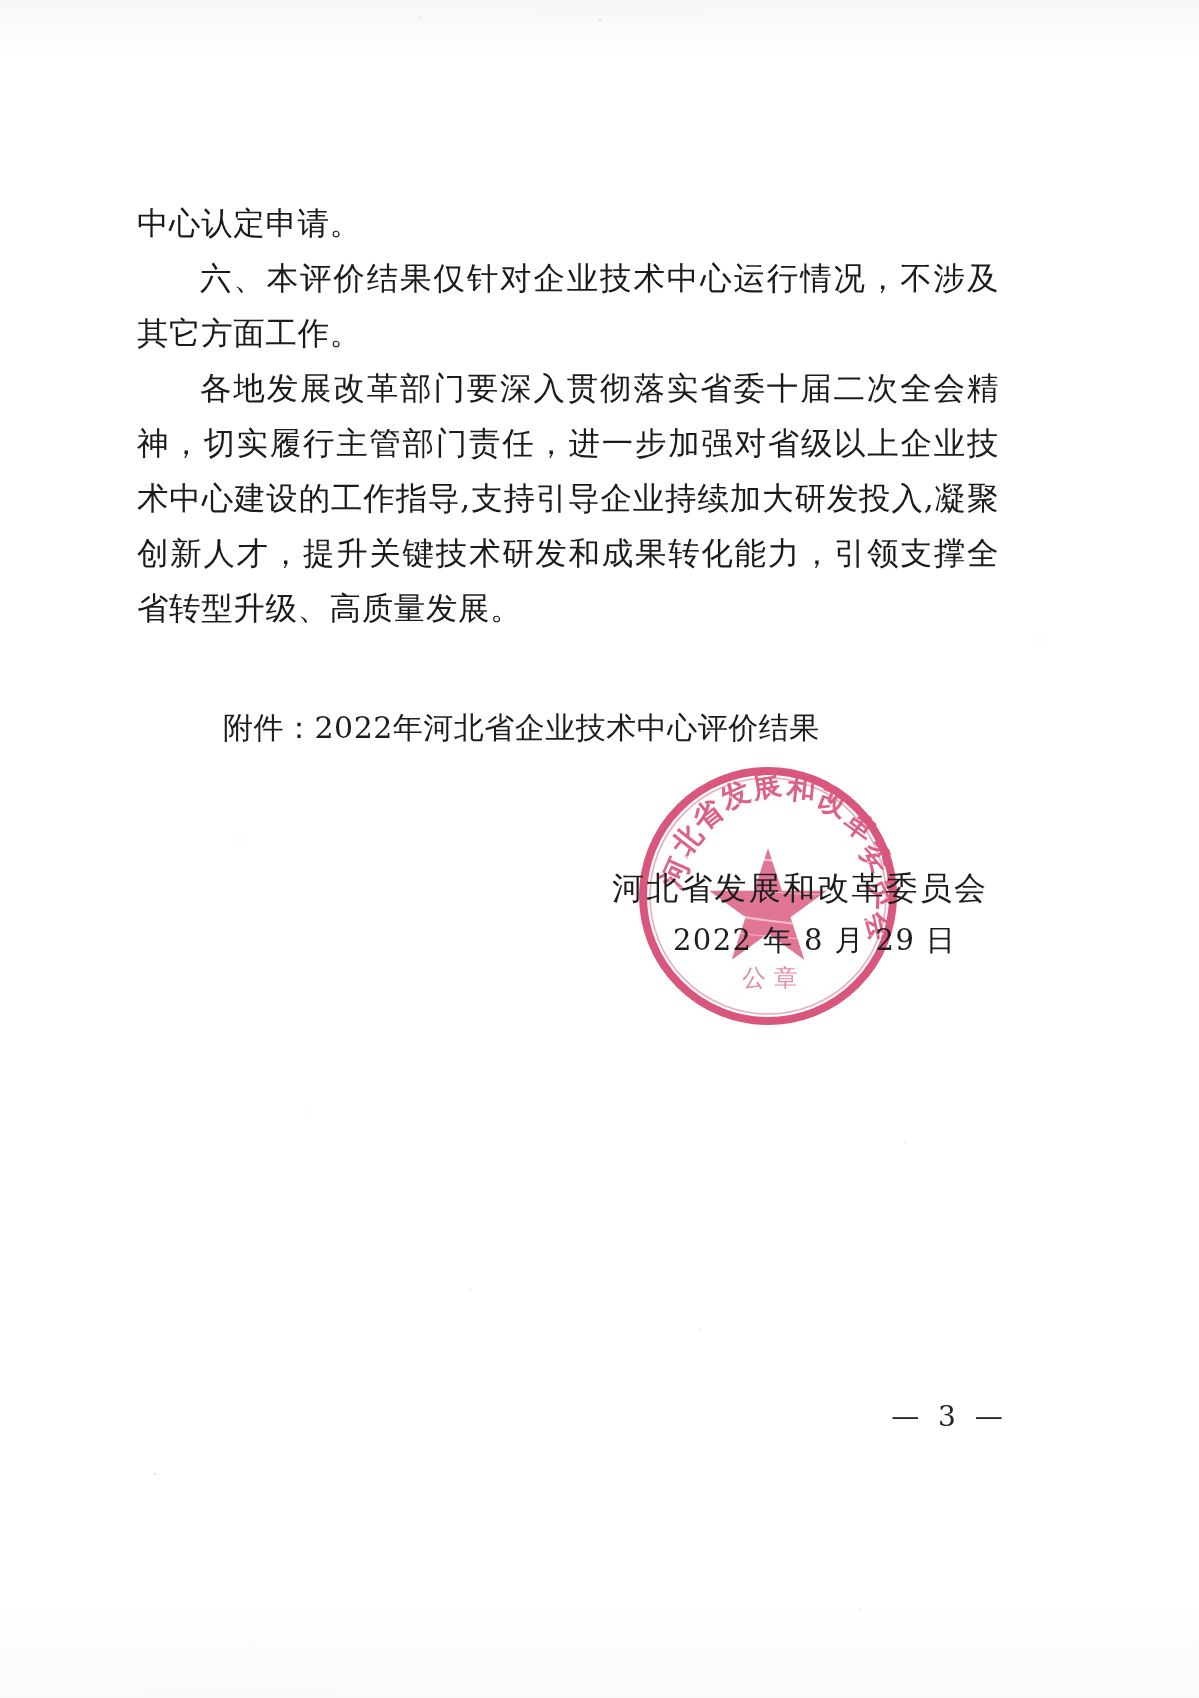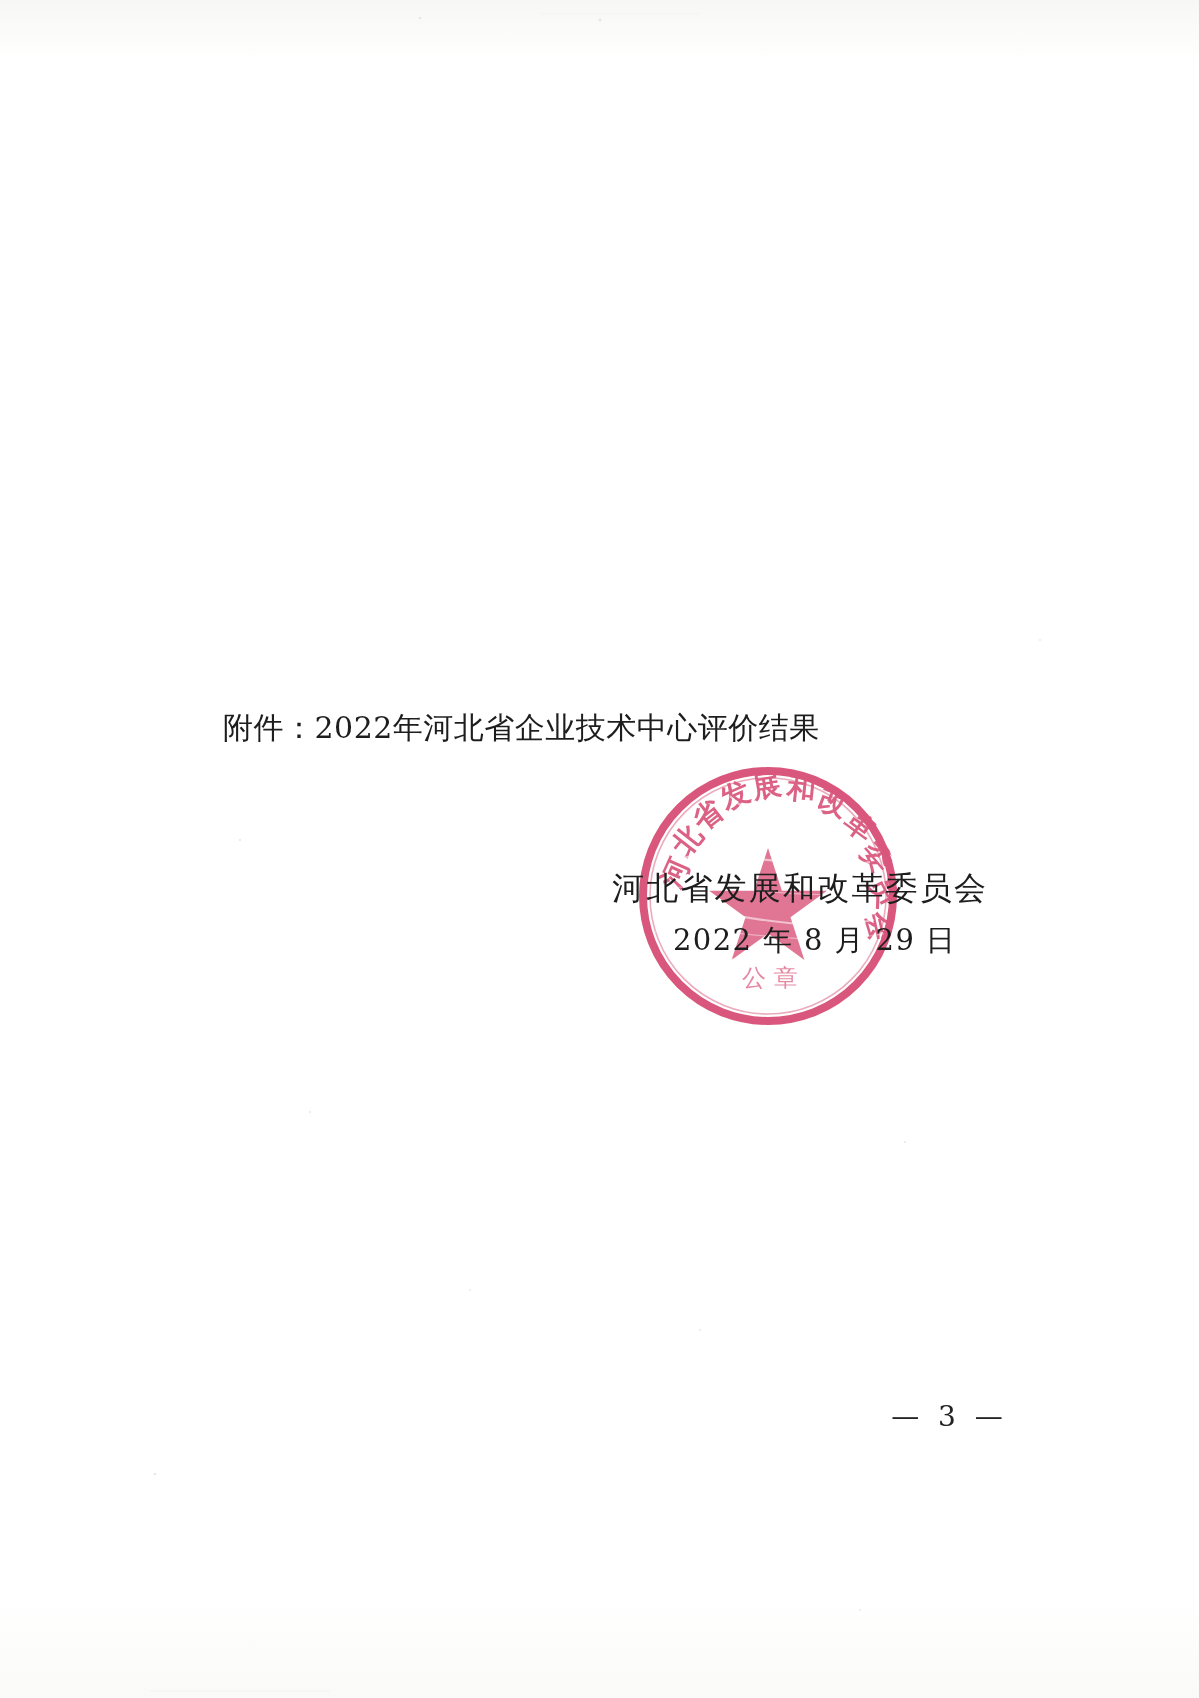--- a/index.html
+++ b/index.html
@@ -141,20 +141,25 @@
       <circle cx="600" cy="20" r="1.4"></circle>
       <circle cx="420" cy="18" r="1.2"></circle>
       <circle cx="860" cy="1610" r="1"></circle>
     </g>
     <g stroke="#cfcfc9" stroke-width="1" opacity=".5">
       <line x1="540" y1="14" x2="700" y2="14"></line>
       <line x1="150" y1="1691" x2="330" y2="1691"></line>
     </g>
   </svg>
 
+  <div class="doc-body">
+    <p class="para">中心认定申请。</p>
+    <p class="para indent">六、本评价结果仅针对企业技术中心运行情况，不涉及其它方面工作。</p>
+    <p class="para indent">各地发展改革部门要深入贯彻落实省委十届二次全会精神，切实履行主管部门责任，进一步加强对省级以上企业技术中心建设的工作指导,支持引导企业持续加大研发投入,凝聚创新人才，提升关键技术研发和成果转化能力，引领支撑全省转型升级、高质量发展。</p>
+  </div>
 
   <div class="attachment-line">附件：2022年河北省企业技术中心评价结果</div>
 
   <div class="seal">
     <svg width="268" height="268" viewBox="0 0 268 268" aria-hidden="true">
       <defs>
         <clipPath id="sealClip">
           <circle cx="134" cy="134" r="130"></circle>
         </clipPath>
       </defs>

